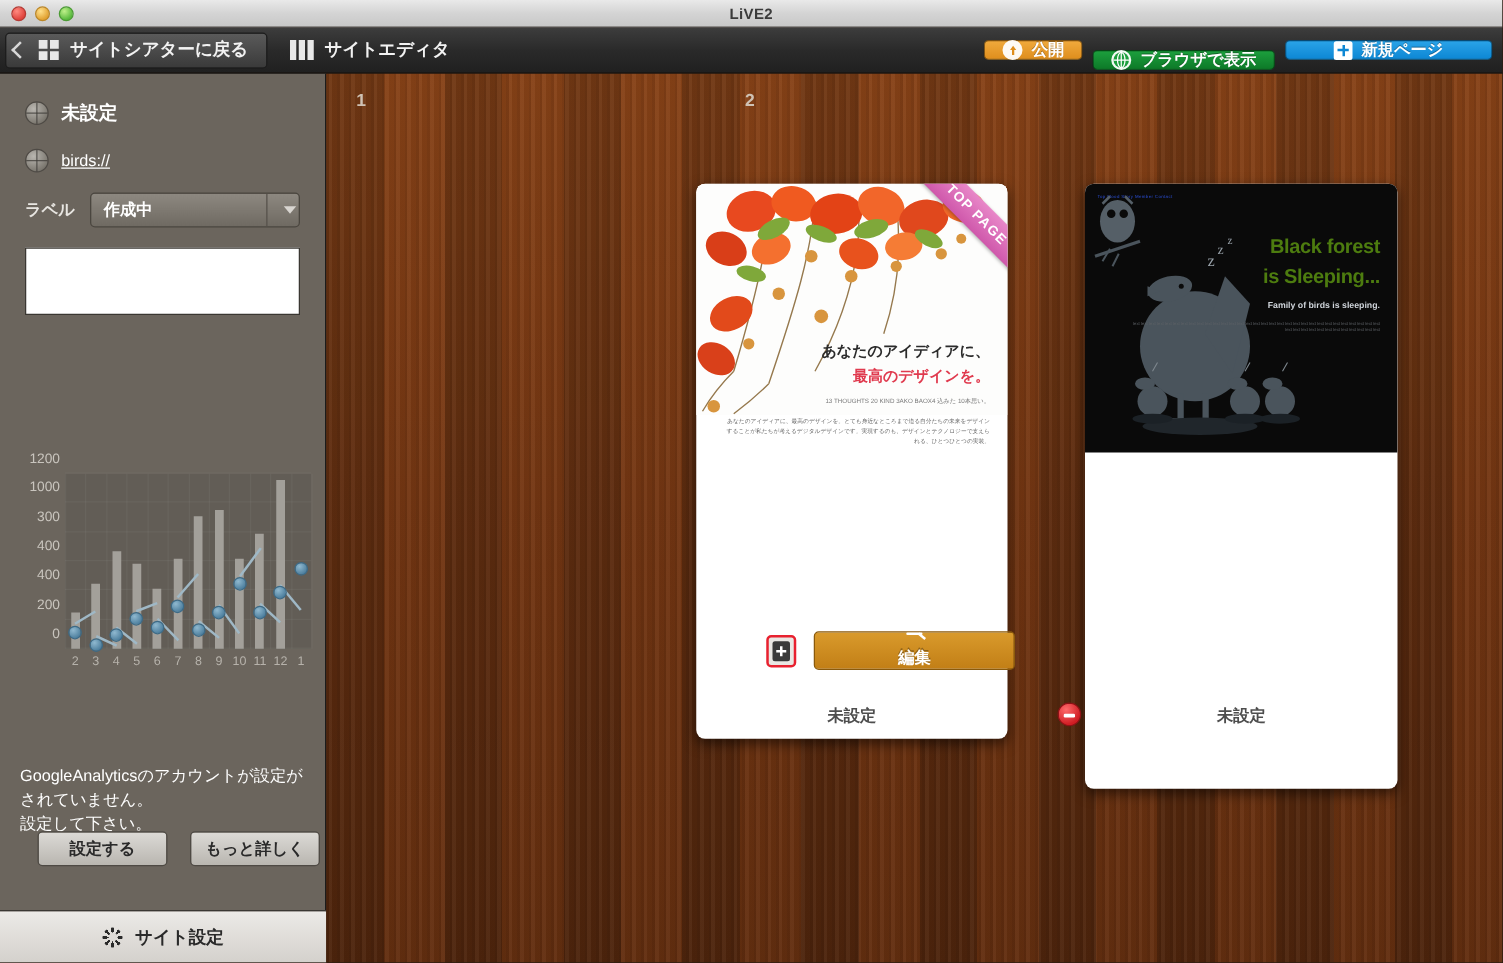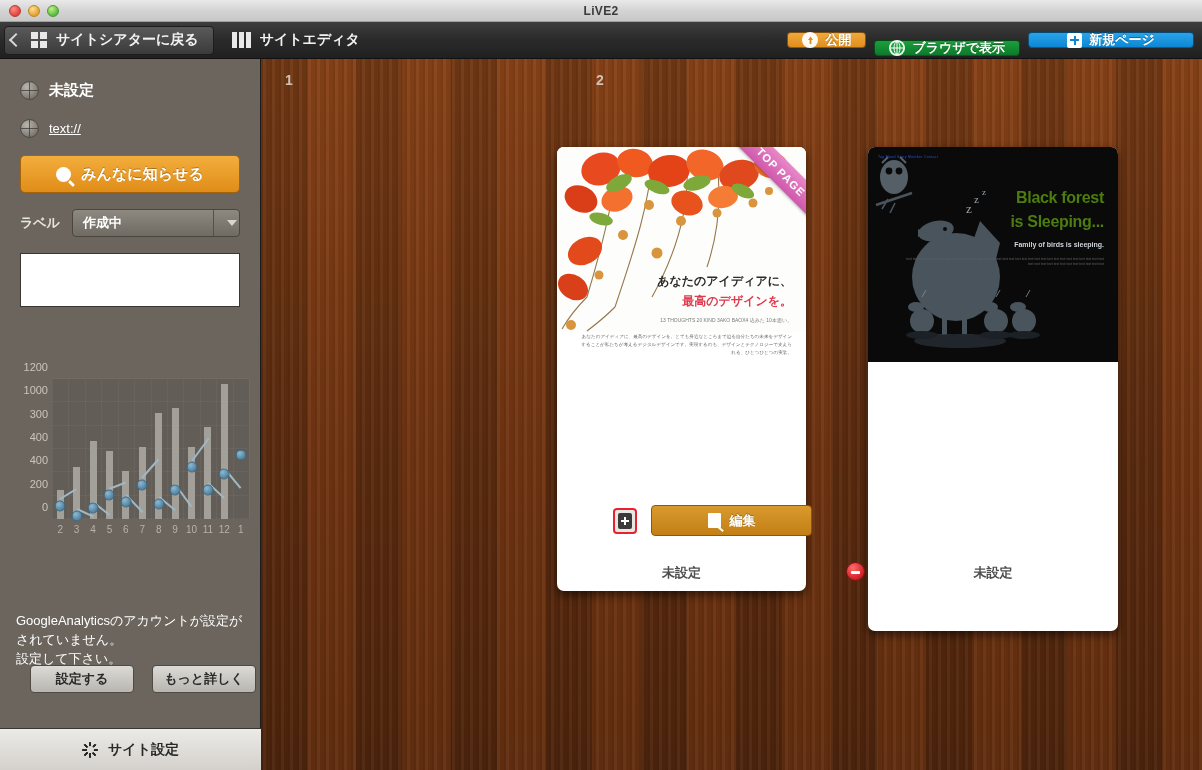--- a/index.html
+++ b/index.html
@@ -266,27 +266,23 @@
 
   <div class="sidebar">
 
     <div class="sb-row sb-title">
       <span class="globe"></span>
       <span>未設定</span>
     </div>
 
     <div class="sb-row sb-url">
       <span class="globe"></span>
-      <a href="#">text://</a>
-    </div>
-
-    <div class="notify-btn">
-      <span class="mag"></span>
-      <span>みんなに知らせる</span>
-    </div>
+      <a href="#">birds://</a>
+    </div>
+
 
     <div class="label-row">
       <span class="label-txt">ラベル</span>
       <div class="select">
         <span>作成中</span>
         <span class="sel-arrow">
             <i></i>
           </span>
       </div>
     </div>
@@ -489,20 +485,20 @@
         <div class="p2-h1" style="top:66px;">is Sleeping...</div>
         <div class="p2-sub" style="top:94px;">Family of birds is sleeping.</div>
         <div class="p2-body" style="top:110px;">text text text text text text text text text text text text text text text text text text text text text text text text text text text text text text text text text text text text text text text text text text text</div>
       </div>
       <div class="card-cap" style="top:417px;">未設定</div>
     </div>
 
     <div class="add-btn" style="left:352px; top:449px;">
       <span class="add-inner"></span>
     </div>
-    <div class="edit-btn" style="left:390px; top:446px;">
+    <div class="edit-btn" style="left:390px; top:446px;flex-direction:column;">
       <span class="docicon"></span>
       <span>編集</span>
     </div>
     <div class="del-btn" style="left:585px; top:503px;"></div>
 
   </div>
 </div>
 
 </body></html>

